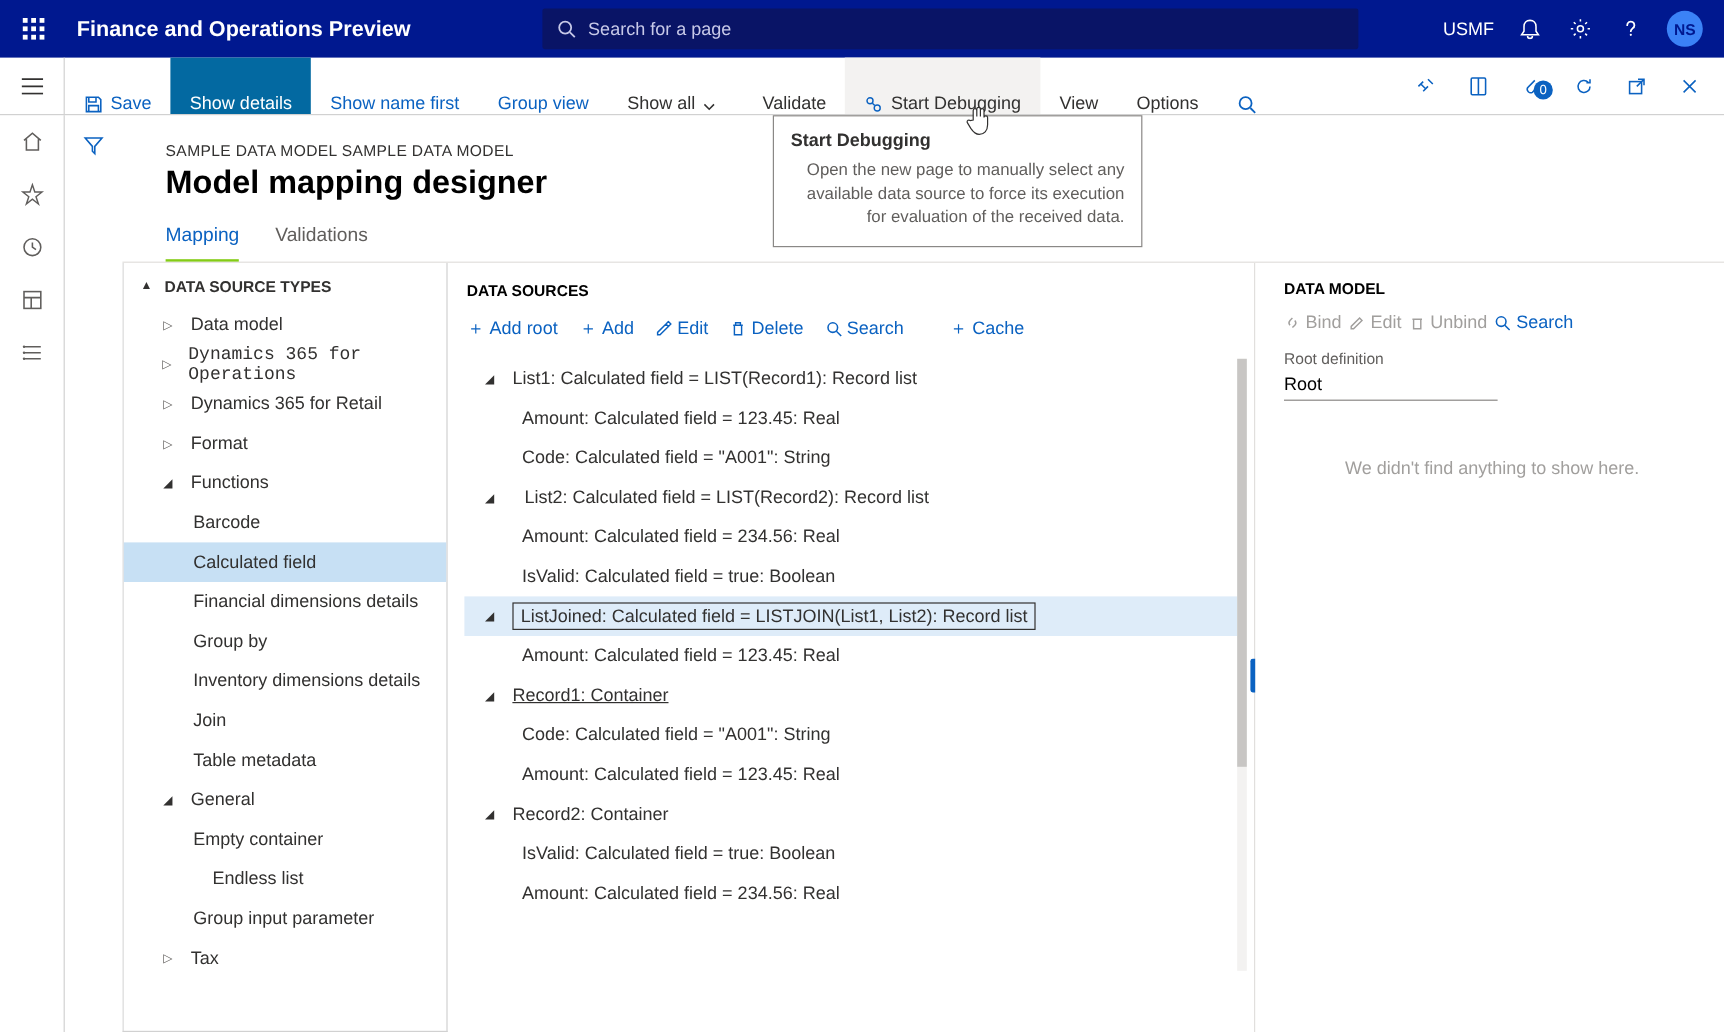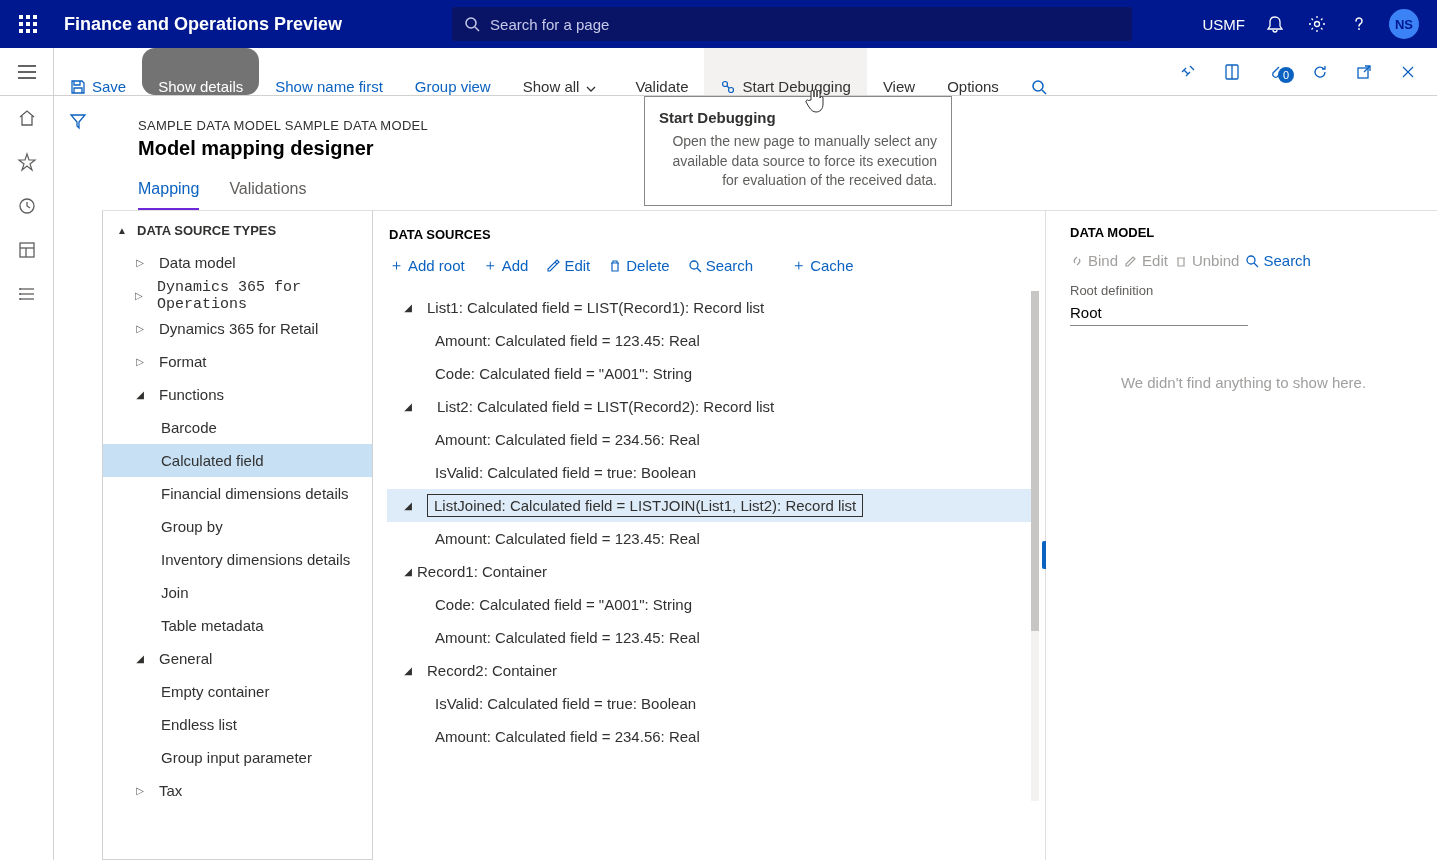--- a/index.html
+++ b/index.html
@@ -18,21 +18,21 @@
 .topbar-right { margin-left: auto; display: flex; align-items: center; gap: 18px; padding-right: 10px; }
 .topbar-icon { width: 24px; height: 24px; display: flex; align-items: center; justify-content: center; cursor: pointer; }
 .avatar { width: 30px; height: 30px; border-radius: 50%; background: #3b82f6; color: #00188f; display: flex; align-items: center; justify-content: center; font-size: 13px; font-weight: 600; }
 .company { font-size: 15px; }
 
 
 .actionbar { height: 48px; border-bottom: 1px solid #d1d1d1; display: flex; align-items: stretch; position: relative; }
 .left-rail-toggle { width: 54px; display: flex; align-items: center; justify-content: center; border-right: 1px solid #d1d1d1; cursor: pointer; }
 .ab-btn { display: flex; align-items: flex-end; padding: 0 16px; font-size: 15px; cursor: pointer; color: #323130; white-space: nowrap; }
 .ab-btn.blue { color: #0b62c1; }
-.ab-btn.primary { background: #737373; color: #fff; border-radius: 13px; }
+.ab-btn.primary { background: #0369a1; color: #fff; }
 .ab-btn.hover { background: #f3f2f1; }
 .ab-btn svg, .ab-btn .icon { margin-right: 6px; }
 .ab-right { margin-left: auto; display: flex; align-items: center; gap: 2px; padding-right: 8px; }
 .ab-right .ricon { width: 42px; display: flex; align-items: center; justify-content: center; cursor: pointer; position: relative; }
 .badge { position: absolute; top: 4px; right: 3px; min-width: 16px; height: 16px; background: #0b62c1; color: #fff; border-radius: 8px; font-size: 11px; display: flex; align-items: center; justify-content: center; padding: 0 4px;}
 .cursor-hand { position: absolute; left: 803px; top: 38px; pointer-events: none; z-index: 20;}
 
 
 .tooltip { position: absolute; left: 644px; top: 96px; width: 308px; background: #fff; border: 1px solid #8a8886; padding: 12px 14px 14px; z-index: 10; }
 .tooltip-title { font-size: 15px; font-weight: 600; color: #323130; margin-bottom: 6px; }
@@ -41,25 +41,25 @@
 
 .leftrail { position: absolute; left: 0; top: 96px; width: 54px; bottom: 0; border-right: 1px solid #d1d1d1; display: flex; flex-direction: column; align-items: center; padding-top: 12px; gap: 24px; }
 .leftrail .ricon2 { width: 20px; height: 20px; cursor: pointer; color:#605e5c; }
 
 
 .content { position: absolute; left: 54px; top: 96px; right: 0; bottom: 0; display: flex; }
 .filterbar { width: 48px; padding-top: 16px; display: flex; justify-content: center; }
 .main { flex: 1; display: flex; flex-direction: column; }
 
 .breadcrumb { font-size: 13px; letter-spacing: .3px; color: #323130; padding: 22px 0 0 36px; }
-.page-title { font-size: 20px; font-weight: 600; padding: 4px 0 0 36px; }
+.page-title { font-size: 27px; font-weight: 600; padding: 4px 0 0 36px; }
 
 .tabs { display: flex; gap: 30px; padding: 20px 0 0 36px; border-bottom: 1px solid #e1dfdd; }
 .tab { font-size: 16px; color: #605e5c; padding-bottom: 10px; cursor: pointer; }
-.tab.active { color: #0b62c1; border-bottom: 2px solid #6d28d9; font-weight: 400; }
+.tab.active { color: #0b62c1; border-bottom: 2px solid #84cc16; font-weight: 400; }
 
 .panes { display: flex; flex: 1; overflow: hidden; }
 
 
 .dst { width: 271px; border: 1px solid #d1d1d1; border-top: none; margin-left: 0; overflow-y: auto; }
 .dst-header { display: flex; align-items: center; padding: 12px 10px 8px 12px; font-size: 13px; font-weight: 700; color: #323130; }
 .dst-header .caret { margin-right: 8px; }
 .tree-row { display: flex; align-items: center; height: 33px; padding-left: 20px; font-size: 15px; color: #323130; cursor: pointer; }
 .tree-row .caret { width: 18px; color: #323130; }
 .tree-row.depth1 { padding-left: 28px; }
@@ -331,21 +331,21 @@
               <span style="margin-left: 0px;">Table metadata</span>
             </div>
             <div class="tree-row depth1">
               <span class="caret">◢</span>
               <span style="margin-left: 10px;">General</span>
             </div>
             <div class="tree-row child">
               <span style="margin-left: 0px;">Empty container</span>
             </div>
             <div class="tree-row child">
-              <span style="margin-left: 0px;">Endless list</span>
+              <span style="margin-left: 16px;">Endless list</span>
             </div>
             <div class="tree-row child">
               <span style="margin-left: 0px;">Group input parameter</span>
             </div>
             <div class="tree-row depth1">
               <span class="caret" style="color: rgb(96, 94, 92);">▷</span>
               <span style="margin-left: 10px;">Tax</span>
             </div>
           </div>
       </div>
@@ -411,21 +411,21 @@
             </div>
             <div class="ds-row d0 sel">
               <span class="caret">◢</span>
               <span class="inner" style="margin-left: 10px;">ListJoined: Calculated field = LISTJOIN(List1, List2): Record list</span>
             </div>
             <div class="ds-row d1">
               <span style="margin-left: 0px;">Amount: Calculated field = 123.45: Real</span>
             </div>
             <div class="ds-row d0">
               <span class="caret">◢</span>
-              <span style="margin-left: 0;">Record1: Container</span>
+              <span style="margin-left: 10px; text-decoration: underline;">Record1: Container</span>
             </div>
             <div class="ds-row d1">
               <span style="margin-left: 0px;">Code: Calculated field = "A001": String</span>
             </div>
             <div class="ds-row d1">
               <span style="margin-left: 0px;">Amount: Calculated field = 123.45: Real</span>
             </div>
             <div class="ds-row d0">
               <span class="caret">◢</span>
               <span style="margin-left: 10px;">Record2: Container</span>

